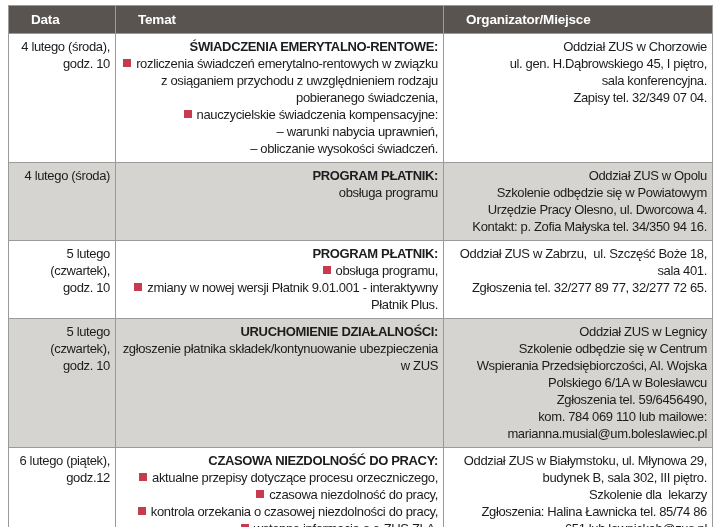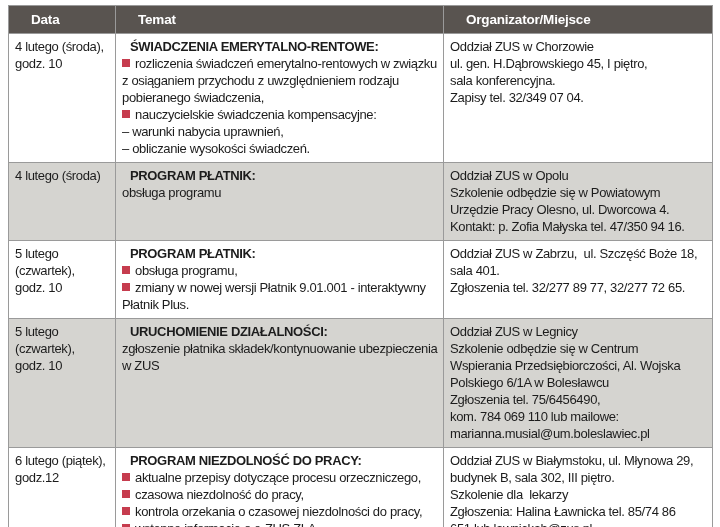--- a/index.html
+++ b/index.html
@@ -40,20 +40,21 @@
   }
   th:last-child{border-right:none;}
   td{
     vertical-align:top;
     padding:4px 5px 5px 6px;
     border-right:1px solid var(--border);
     border-top:1px solid var(--border);
     font-size:13px;
     letter-spacing:-0.35px;
     line-height:17px;
+    text-align:right;
   }
   td:last-child{border-right:none;}
   tr.alt td{background:var(--row-alt-bg);}
   tr.plain td{background:var(--row-bg);}
   .line{white-space:normal;}
   .pre{white-space:pre;overflow:hidden;}
   .t-title{font-weight:700;text-transform:none;margin-left:8px;}
   .sq{
     display:inline-block;
     width:8px;height:8px;
@@ -106,21 +107,21 @@
         <div class="line pre">4 lutego (środa)</div>
       </td>
       <td>
         <div class="line t-title">PROGRAM PŁATNIK:</div>
         <div class="line">obsługa programu</div>
       </td>
       <td>
         <div class="line pre">Oddział ZUS w Opolu</div>
         <div class="line pre">Szkolenie odbędzie się w Powiatowym</div>
         <div class="line pre">Urzędzie Pracy Olesno, ul. Dworcowa 4.</div>
-        <div class="line pre">Kontakt: p. Zofia Małyska tel. 47/350 94 16.</div>
+        <div class="line pre">Kontakt: p. Zofia Małyska tel. 34/350 94 16.</div>
       </td>
     </tr>
 
     <tr class="plain">
       <td>
         <div class="line pre">5 lutego</div>
         <div class="line pre">(czwartek),</div>
         <div class="line pre">godz. 10</div>
       </td>
       <td>
@@ -143,33 +144,33 @@
       </td>
       <td>
         <div class="line t-title">URUCHOMIENIE DZIAŁALNOŚCI:</div>
         <div class="line">zgłoszenie płatnika składek/kontynuowanie ubezpieczenia w ZUS</div>
       </td>
       <td>
         <div class="line pre">Oddział ZUS w Legnicy</div>
         <div class="line pre">Szkolenie odbędzie się w Centrum</div>
         <div class="line pre">Wspierania Przedsiębiorczości, Al. Wojska</div>
         <div class="line pre">Polskiego 6/1A w Bolesławcu</div>
-        <div class="line pre">Zgłoszenia tel. 75/6456490,</div>
+        <div class="line pre">Zgłoszenia tel. 59/6456490,</div>
         <div class="line pre">kom. 784 069 110 lub mailowe:</div>
         <div class="line pre">marianna.musial@um.boleslawiec.pl</div>
       </td>
     </tr>
 
     <tr class="plain">
       <td>
         <div class="line pre">6 lutego (piątek),</div>
         <div class="line pre">godz.12</div>
       </td>
       <td>
-        <div class="line t-title">PROGRAM NIEZDOLNOŚĆ DO PRACY:</div>
+        <div class="line t-title">CZASOWA NIEZDOLNOŚĆ DO PRACY:</div>
         <div class="line"><span class="sq"></span><span>aktualne przepisy dotyczące procesu orzeczniczego,</span></div>
         <div class="line"><span class="sq"></span><span>czasowa niezdolność do pracy,</span></div>
         <div class="line"><span class="sq"></span><span>kontrola orzekania o czasowej niezdolności do pracy,</span></div>
         <div class="line"><span class="sq"></span><span>wstępne informacje o e-ZUS ZLA.</span></div>
       </td>
       <td>
         <div class="line pre">Oddział ZUS w Białymstoku, ul. Młynowa 29,</div>
         <div class="line pre">budynek B, sala 302, III piętro.</div>
         <div class="line pre">Szkolenie dla  lekarzy</div>
         <div class="line pre">Zgłoszenia: Halina Ławnicka tel. 85/74 86</div>

